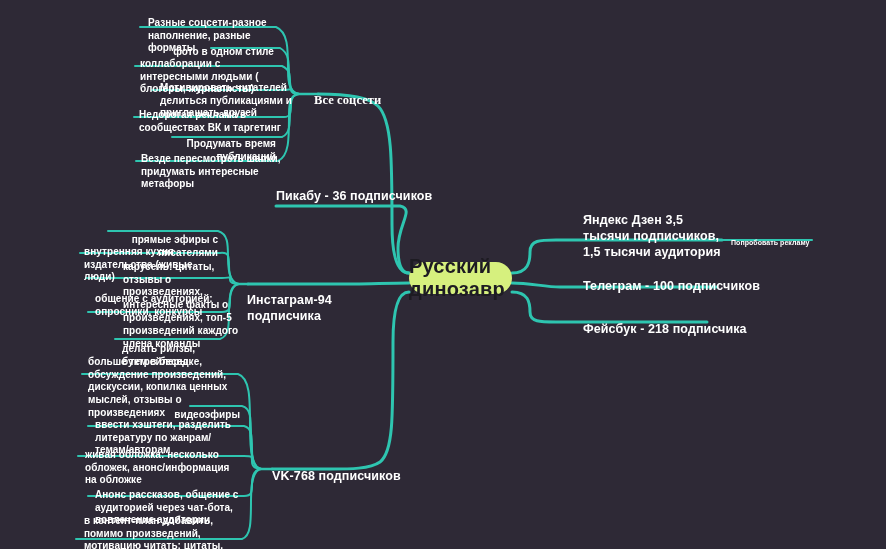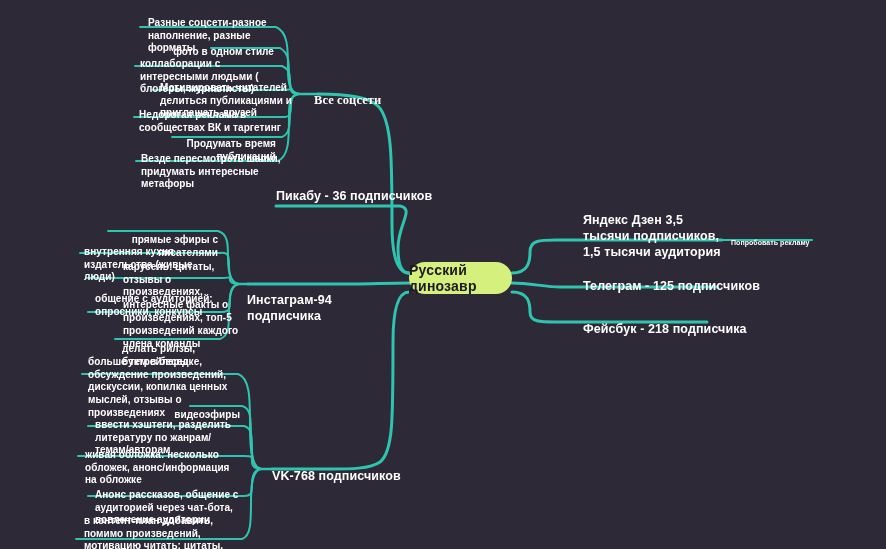--- a/index.html
+++ b/index.html
@@ -21,21 +21,21 @@
     line-height:1.28;
     white-space:pre-line;
   }
   
   #central{
     position:absolute;
     background:#d6f07e;
     color:#1d1b22;
     border-radius:22px;
     display:flex;align-items:center;justify-content:center;
-    font-size:14px;
+    font-size:20px;
     font-weight:700;
     letter-spacing:.2px;
   }
   
   .lvl1{
     font-size:12.5px;
     font-weight:700;
     letter-spacing:.1px;
   }
   
@@ -181,20 +181,20 @@
   </div>
 
   <div class="node lvl1 ta-left" style="left: 583px; top: 196px; width: 140px; color: rgb(255, 255, 255);">
     <span>Яндекс Дзен 3,5 тысячи подписчиков, 1,5 тысячи аудитория</span>
   </div>
   <div class="node lvl3 ta-left" style="left: 731px; top: 230px; width: 120px; color: rgb(255, 255, 255);">
     <span>Попробовать рекламу</span>
   </div>
 
   <div class="node lvl1 ta-left" style="left: 583px; top: 262px; width: 200px; color: rgb(255, 255, 255);">
-    <span>Телеграм - 125 подписчиков</span>
+    <span>Телеграм - 100 подписчиков</span>
   </div>
 
   <div class="node lvl1 ta-left" style="left: 583px; top: 305px; width: 200px; color: rgb(255, 255, 255);">
     <span>Фейсбук - 218 подписчика</span>
   </div>
 
 </div>
 
 </body></html>

